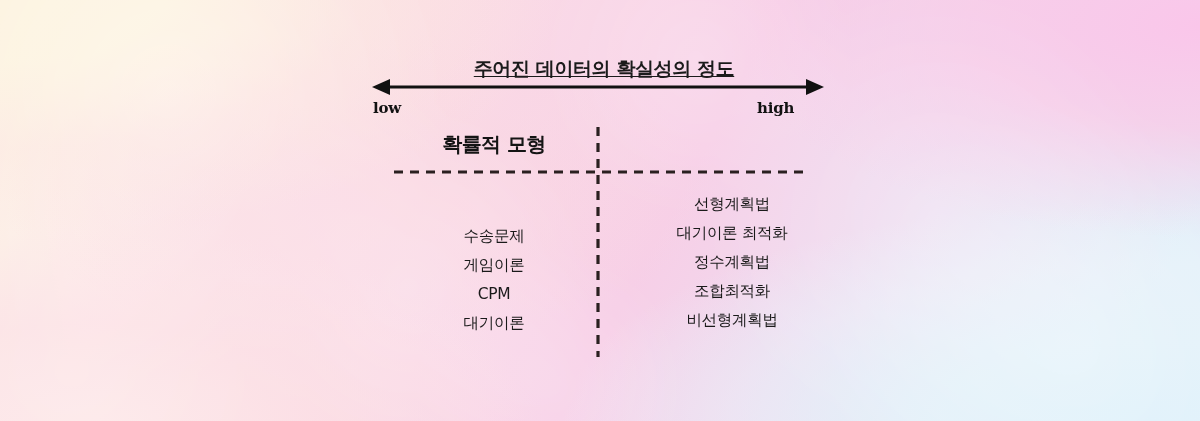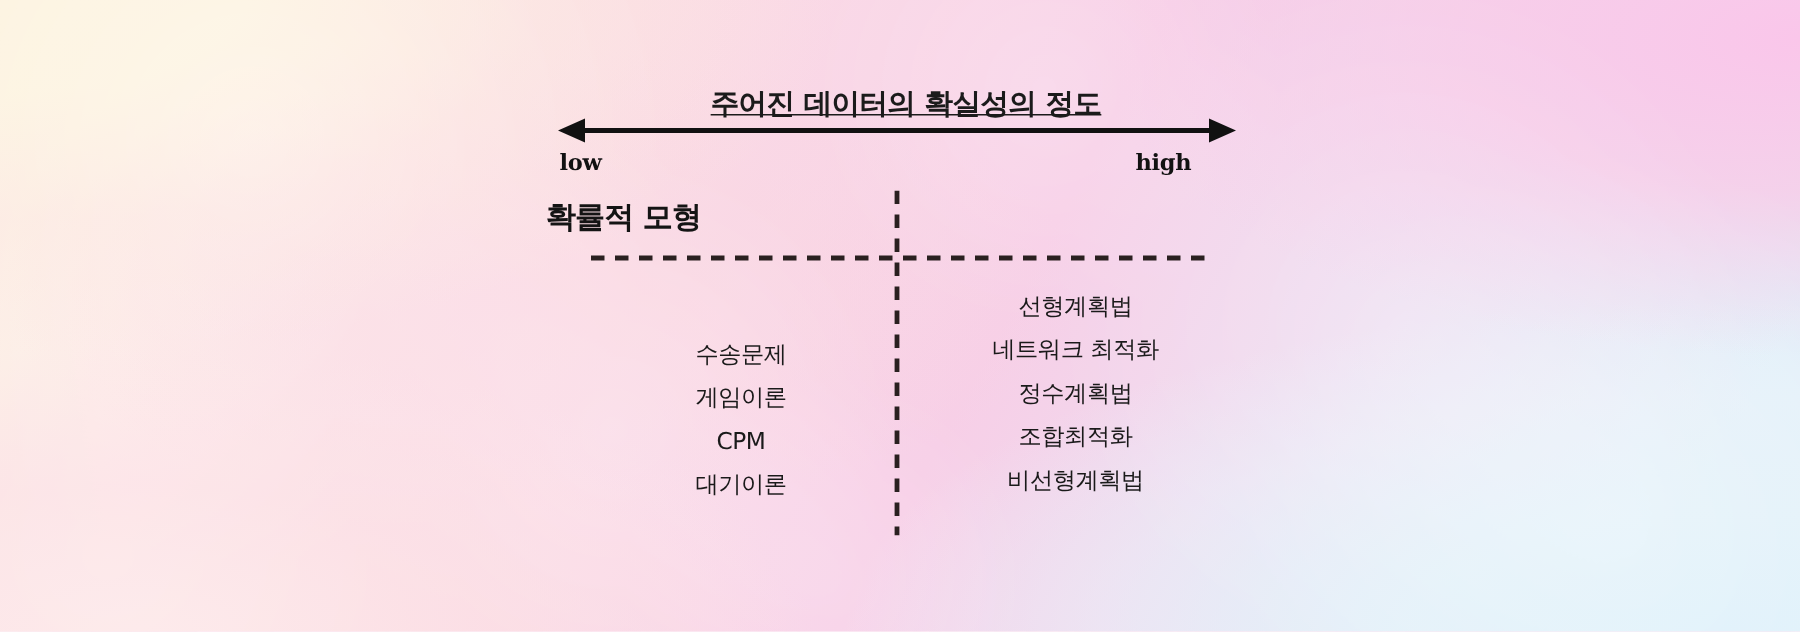--- a/index.html
+++ b/index.html
@@ -80,21 +80,21 @@
     color: #121212;
     letter-spacing: -0.2px;
   }
   #label-low  { left: 373px; }
   #label-high { left: 757px; }
 
   
   .column-heading {
     top: 131px;
     width: 260px;
-    text-align: left;
+    text-align: center;
     font-family: "DejaVu Sans", "Liberation Sans", sans-serif;
     font-size: 20px;
     font-weight: 700;
     letter-spacing: -0.6px;
     color: #141414;
     white-space: nowrap;
   }
   #heading-stochastic    { left: 364px; }
   #heading-deterministic { left: 588px; }
 
@@ -117,21 +117,21 @@
   
   .model-list {
     top: 190px;
     width: 270px;
     display: flex;
     flex-direction: column;
     align-items: center;
     gap: 0px;
   }
   #list-stochastic    { left: 359px; margin-top: 32px; }
-  #list-deterministic { left: 582px; }
+  #list-deterministic { left: 597px; }
 
   .model-item {
     height: 29px;
     line-height: 29px;
     font-family: "DejaVu Sans", "Liberation Sans", sans-serif;
     font-size: 15.5px;
     font-weight: 400;
     color: #1a1a1a;
     letter-spacing: -0.3px;
     white-space: nowrap;
@@ -169,19 +169,19 @@
 
   <div class="abs model-list" id="list-stochastic">
     <div class="model-item">수송문제</div>
     <div class="model-item">게임이론</div>
     <div class="model-item">CPM</div>
     <div class="model-item">대기이론</div>
   </div>
 
   <div class="abs model-list" id="list-deterministic">
     <div class="model-item">선형계획법</div>
-    <div class="model-item">네트워크 최적화</div>
+    <div class="model-item">대기이론 최적화</div>
     <div class="model-item">정수계획법</div>
     <div class="model-item">조합최적화</div>
     <div class="model-item">비선형계획법</div>
   </div>
 
 </div>
 
 </body></html>

